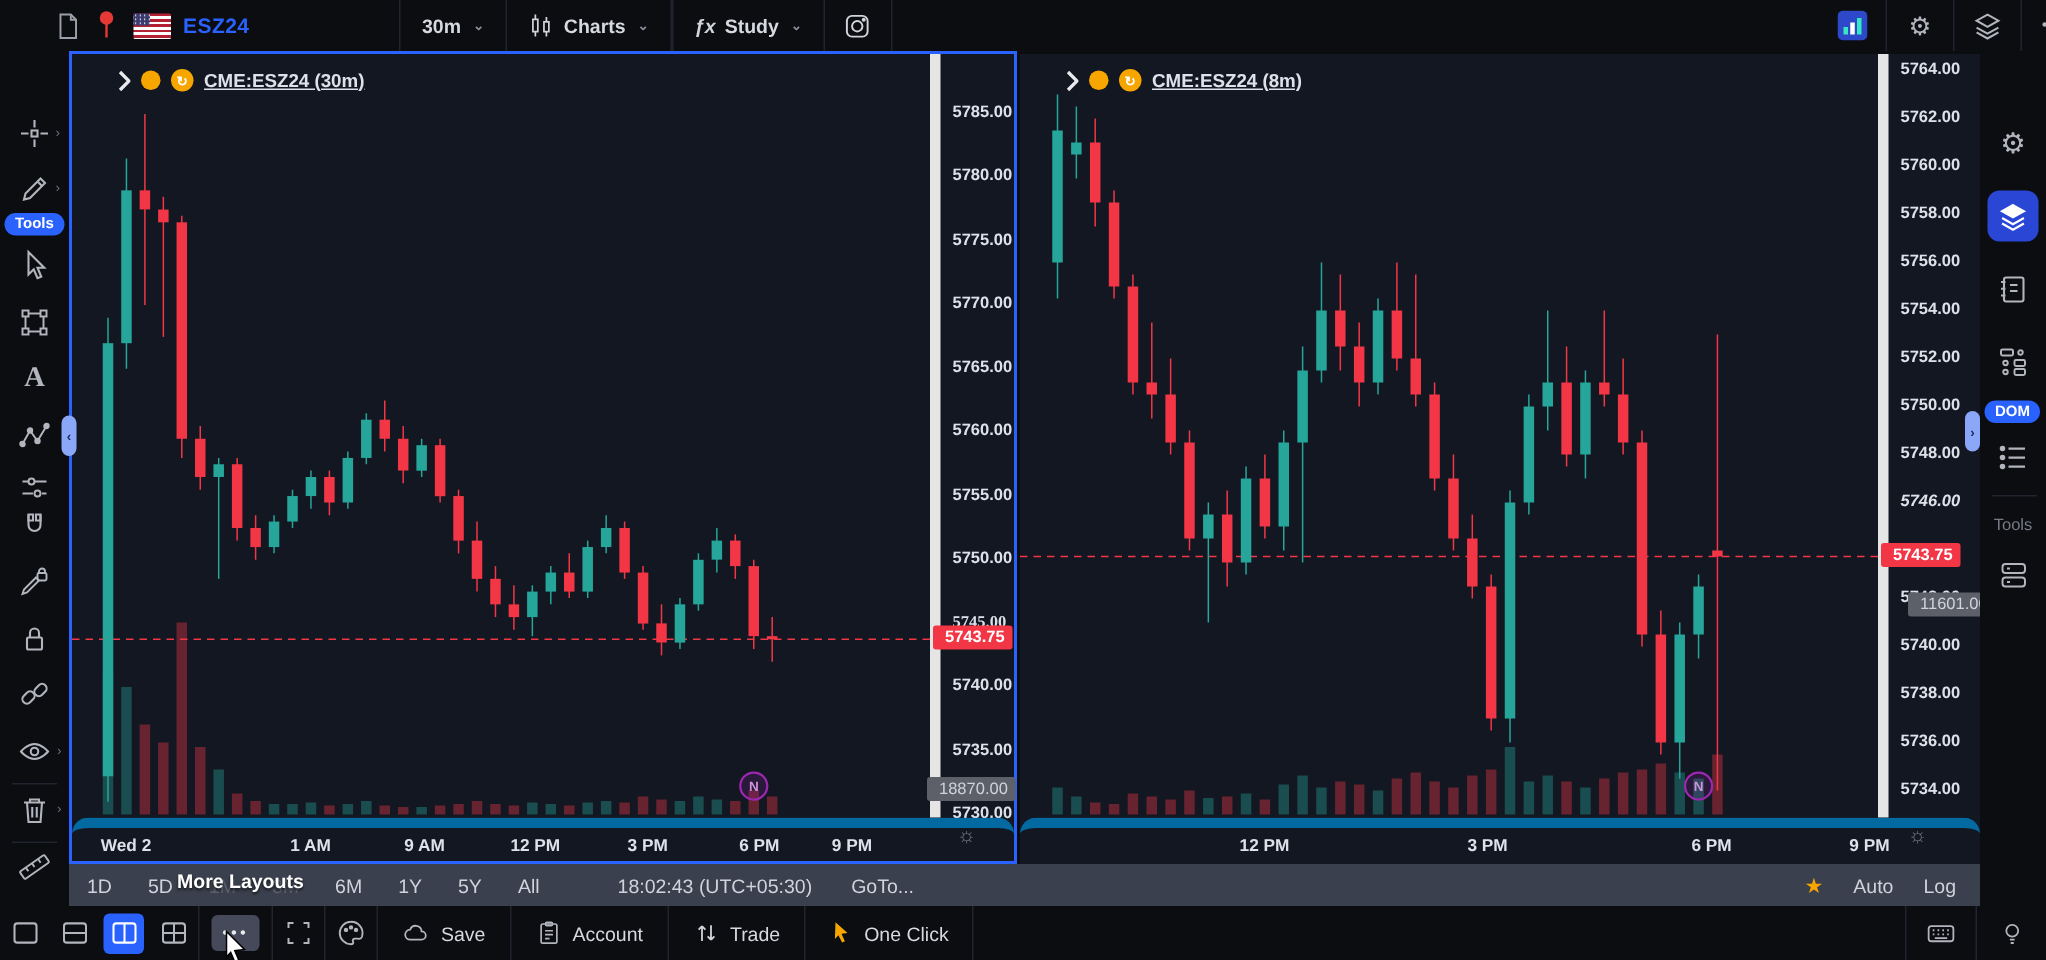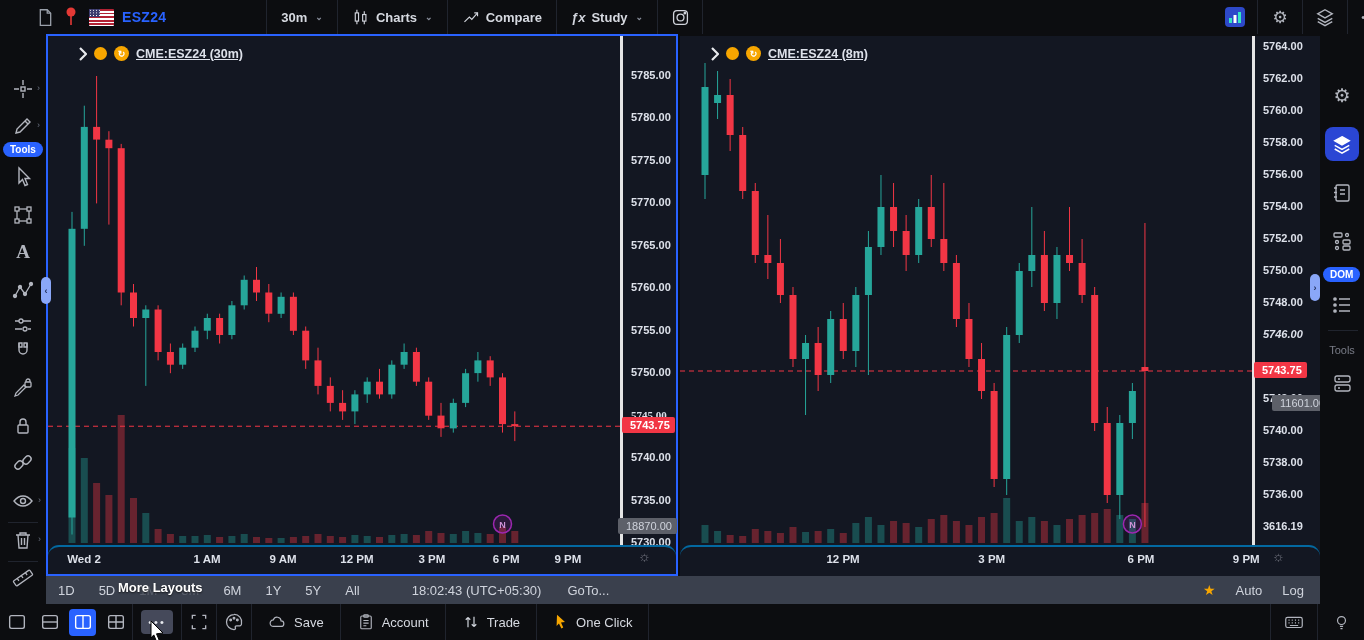--- a/index.html
+++ b/index.html
@@ -29,25 +29,25 @@
   .rail-active{position:absolute;left:5px;width:34px;height:34px;background:#2a46d4;border-radius:8px;display:flex;align-items:center;justify-content:center;}
   .rail-label{position:absolute;width:100%;text-align:center;font-size:11px;color:#787b86;}
   
   .chart{position:absolute;background:#131722;}
   #chart0{left:46px;top:34px;width:632px;height:542px;border:2px solid #2962ff;box-sizing:border-box;}
   #chart1{left:680px;top:36px;width:640px;height:540px;}
   .chart-header{position:absolute;left:30px;top:10px;display:flex;align-items:center;gap:7px;z-index:6;}
   .hdr-dot{width:15px;height:15px;border-radius:50%;background:#f7a600;display:flex;align-items:center;justify-content:center;color:#fff;font-size:9px;font-weight:bold;}
   .hdr-sym{font-size:12.5px;font-weight:bold;color:#dde1ea;text-decoration:underline;cursor:pointer;}
   .plot{position:absolute;left:0;top:0;}
-  .paxis{position:absolute;top:0;height:509px;border-left:3px solid #e5e5e5;}
+  .paxis{position:absolute;top:0;height:509px;border-left:7px solid #e5e5e5;}
   #chart0 .paxis{left:572px;width:56px;}
   #chart1 .paxis{left:572px;width:68px;}
   .ptick{position:absolute;left:8px;font-size:11px;font-weight:bold;color:#dde1ea;white-space:nowrap;}
-  .taxis{position:absolute;left:0;top:509px;width:100%;height:29px;border-top:2px solid #0369a1;border-radius:11px;}
+  .taxis{position:absolute;left:0;top:509px;width:100%;height:29px;border-top:7px solid #0369a1;border-radius:11px;}
   .ttick{position:absolute;top:6px;transform:translateX(-50%);font-size:11.5px;font-weight:bold;color:#dde1ea;white-space:nowrap;}
   .badge-last{position:absolute;background:#f23645;color:#fff;font-size:11px;font-weight:bold;
     padding:2px 5px 2px 8px;border-radius:2px;z-index:5;white-space:nowrap;}
   #chart0 .badge-last{left:574px;}
   #chart1 .badge-last{left:574px;}
   .badge-counter{position:absolute;background:#5d6069;color:#cfd3dc;font-size:11px;
     padding:2px 5px 2px 8px;border-radius:2px;z-index:4;white-space:nowrap;}
   #chart0 .badge-counter{left:570px;}
   #chart1 .badge-counter{left:592px;}
   .sun{position:absolute;left:590px;top:512px;font-size:14px;color:#787b86;cursor:pointer;}
@@ -108,27 +108,20 @@
   <div class="tb-btn">
     <svg width="18" height="18" viewBox="0 0 22 22" fill="none" stroke="#d1d4dc" stroke-width="1.4">
         <path d="M6 2v4M6 16v4M15 4v4M15 16v4"></path>
         <rect x="4" y="6" width="4" height="10"></rect>
         <rect x="13" y="8" width="4" height="8"></rect>
       </svg>
     <span>Charts</span>
     <span class="chev">⌄</span>
   </div>
   <div class="tb-sep"></div>
-  <div class="tb-btn">
-    <svg width="18" height="18" viewBox="0 0 22 22" fill="none" stroke="#d1d4dc" stroke-width="1.4">
-        <path d="M3 17l6-6 3 3 7-8"></path>
-        <path d="M15 6h4v4"></path>
-      </svg>
-    <span>Compare</span>
-  </div>
   <div class="tb-sep"></div>
   <div class="tb-btn">
     <span style="font-style:italic;font-size:13px;color:#d1d4dc">ƒx</span>
     <span>Study</span>
     <span class="chev">⌄</span>
   </div>
   <div class="tb-sep"></div>
   <span class="icon-btn">
     <svg width="19" height="19" viewBox="0 0 22 22" fill="none" stroke="#d1d4dc" stroke-width="1.5">
         <rect x="3" y="3" width="16" height="16" rx="4"></rect>
@@ -600,21 +593,21 @@
       <div class="ptick" style="top: 132px;">5756.00</div>
       <div class="ptick" style="top: 164px;">5754.00</div>
       <div class="ptick" style="top: 196px;">5752.00</div>
       <div class="ptick" style="top: 228px;">5750.00</div>
       <div class="ptick" style="top: 260px;">5748.00</div>
       <div class="ptick" style="top: 292px; font-style: italic;">5746.00</div>
       <div class="ptick" style="top: 356px;">5742.00</div>
       <div class="ptick" style="top: 388px;">5740.00</div>
       <div class="ptick" style="top: 420px;">5738.00</div>
       <div class="ptick" style="top: 452px;">5736.00</div>
-      <div class="ptick" style="top: 484px;">3616.19</div>
+      <div class="ptick" style="top: 484px;">5734.00</div>
     </div>
   <div class="badge-last" style="top: 326px;">5743.75</div>
   <div class="badge-counter" style="top: 358.8px;">11601.00</div>
   <div class="taxis">
       <div class="ttick" style="left: 163.02px;">12 PM</div>
       <div class="ttick" style="left: 311.74px;">3 PM</div>
       <div class="ttick" style="left: 461.032px;">6 PM</div>
       <div class="ttick" style="left: 566.28px;">9 PM</div>
     </div>
   <span class="sun" style="left:592px">☼</span>

